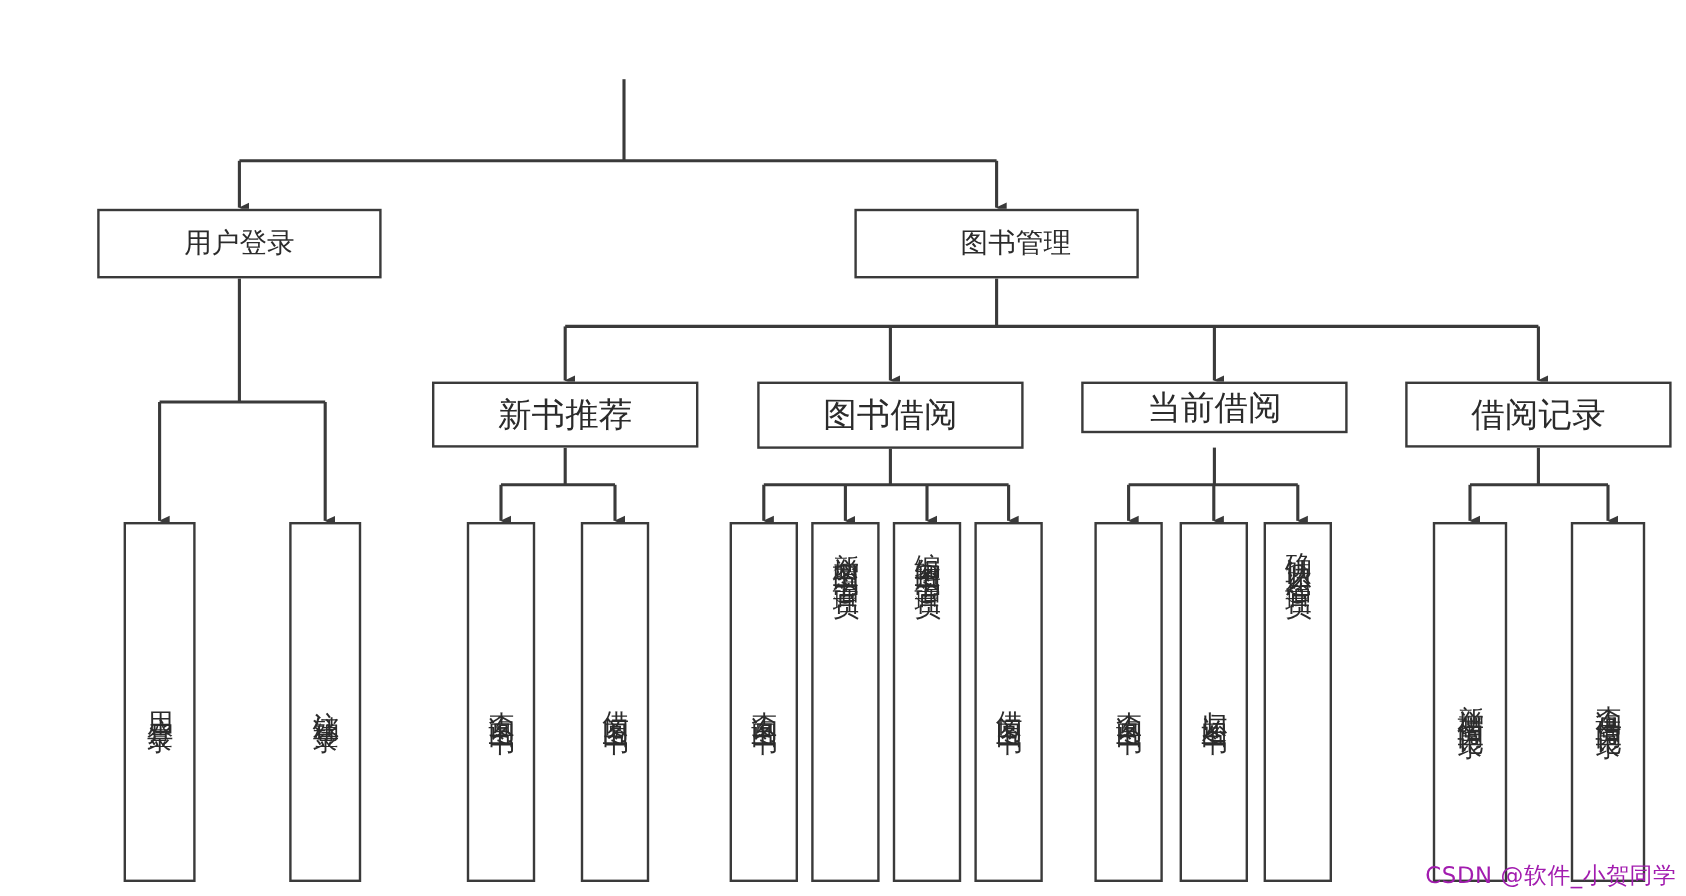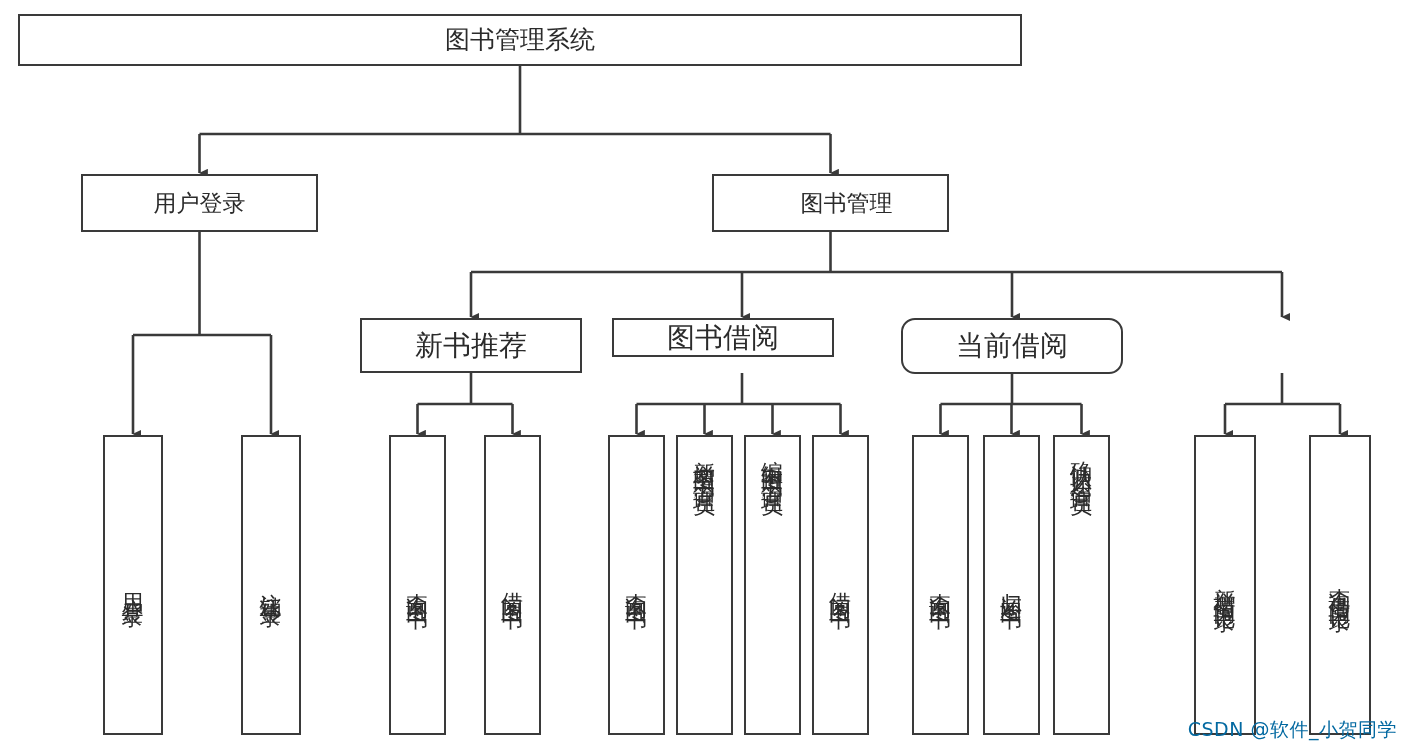--- a/index.html
+++ b/index.html
@@ -68,21 +68,21 @@
   }
   .leaf.top-align .leaf-inner {
     align-items: flex-start;
     padding-top: 6px;
   }
   .watermark {
     position: absolute;
     right: 8px;
     bottom: 4px;
     font-size: 19px;
-    color: #0369a1;
+    color: #a21caf;
     white-space: nowrap;
     letter-spacing: 0.5px;
   }
 </style>
 </head>
 <body>
 
 <div id="diagram-root">
 
   <svg id="edge-layer" viewBox="0 0 1405 747" width="1405" height="747" xmlns="http://www.w3.org/2000/svg">
@@ -121,28 +121,28 @@
         <path d="M 940.5 404 L 940.5 434" marker-end="url(#arrowhead)"></path>
         <path d="M 1011.5 404 L 1011.5 434" marker-end="url(#arrowhead)"></path>
         <path d="M 1081.5 404 L 1081.5 434" marker-end="url(#arrowhead)"></path>
         <path d="M 1282 373 L 1282 404"></path>
         <path d="M 1225 404 L 1340 404"></path>
         <path d="M 1225 404 L 1225 434" marker-end="url(#arrowhead)"></path>
         <path d="M 1340 404 L 1340 434" marker-end="url(#arrowhead)"></path>
       </g>
   </svg>
 
-  <div class="node root" style="left: 18px; top: 14px; width: 1004px; height: 52px;">图书管理系统</div>
 
   <div class="node level2" style="left: 81px; top: 174px; width: 237px; height: 58px;">用户登录</div>
   <div class="node level2" style="left: 712px; top: 174px; width: 237px; height: 58px; padding-left: 32px;">图书管理</div>
 
   <div class="node level3" style="left: 360px; top: 318px; width: 222px; height: 55px;">新书推荐</div>
-  <div class="node level3" style="left: 612px; top: 318px; width: 222px; height: 39px;">图书借阅</div>
-  <div class="node level3" style="left: 901px; top: 318px; width: 222px; height: 56px; border-radius: 14px;">当前借阅</div>
+  <div class="node level3" style="left: 631px; top: 318px; width: 222px; height: 56px;">图书借阅</div>
+  <div class="node level3" style="left: 901px; top: 318px; width: 222px; height: 43px;">当前借阅</div>
+  <div class="node level3" style="left: 1171px; top: 318px; width: 222px; height: 55px;">借阅记录</div>
 
   <div class="node leaf" style="left: 103px; top: 435px; width: 60px; height: 300px;">
     <span class="leaf-inner">
         <span class="leaf-text">用户登录</span>
       </span>
   </div>
   <div class="node leaf" style="left: 241px; top: 435px; width: 60px; height: 300px;">
     <span class="leaf-inner">
         <span class="leaf-text">注销登录</span>
       </span>

